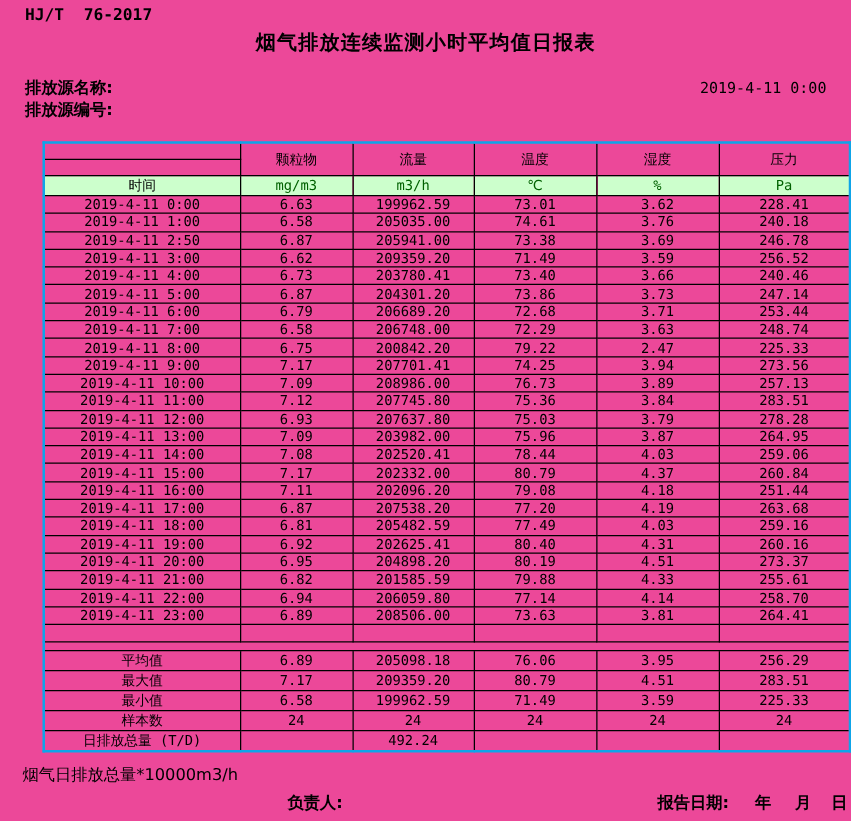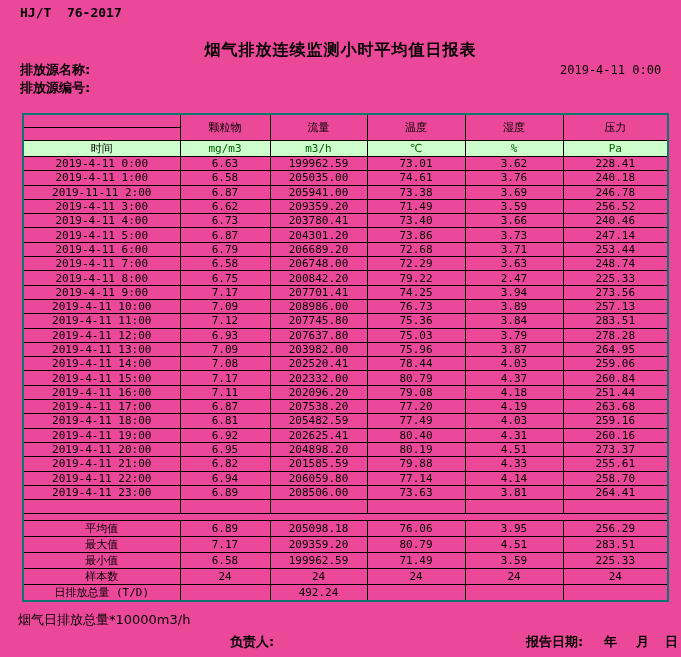--- a/index.html
+++ b/index.html
@@ -12,34 +12,34 @@
     font-family: "DejaVu Sans", "Liberation Sans", sans-serif;
     color: #000;
   }
   .standard {
     position: absolute; left: 20px; top: 5px;
     font: bold 13px "DejaVu Sans Mono", "DejaVu Sans", monospace;
     white-space: pre;
   }
   .title {
     position: absolute; left: 0; top: 24px; width: 100%;
-    text-align: center; font-weight: bold; font-size: 16px; letter-spacing: 1px; margin-top: 16px;
+    text-align: center; font-weight: bold; font-size: 16px; letter-spacing: 1px;
   }
   .src-label { position: absolute; left: 20px; font-weight: bold; font-size: 13px; }
   .src-name { top: 61px; }
   .src-code { top: 79px; }
   .datetime {
     position: absolute; left: 560px; top: 63px;
     font: 12px "DejaVu Sans Mono", monospace;
   }
   table.report {
-    position: absolute; left: 22px; top: 113px;
+    position: absolute; left: 34px; top: 113px;
     width: 645px; table-layout: fixed;
     border-collapse: collapse;
-    border: 2px solid #0f766e;
+    border: 2px solid #0ea5e9;
   }
   table.report td {
     border: 1px solid #000;
     padding: 0;
     text-align: center;
     font: 11px "DejaVu Sans Mono", "DejaVu Sans", monospace;
     white-space: nowrap; overflow: hidden;
   }
   tr.hrow td { height: 12px; }
   td.col-name { font-size: 12px; font-family: "DejaVu Sans", sans-serif; }
@@ -120,21 +120,21 @@
         </tr>
         <tr class="data-row">
           <td class="time-cell">2019-4-11 1:00</td>
           <td>6.58</td>
           <td>205035.00</td>
           <td>74.61</td>
           <td>3.76</td>
           <td>240.18</td>
         </tr>
         <tr class="data-row">
-          <td class="time-cell">2019-11-11 2:00</td>
+          <td class="time-cell">2019-4-11 2:50</td>
           <td>6.87</td>
           <td>205941.00</td>
           <td>73.38</td>
           <td>3.69</td>
           <td>246.78</td>
         </tr>
         <tr class="data-row">
           <td class="time-cell">2019-4-11 3:00</td>
           <td>6.62</td>
           <td>209359.20</td>

